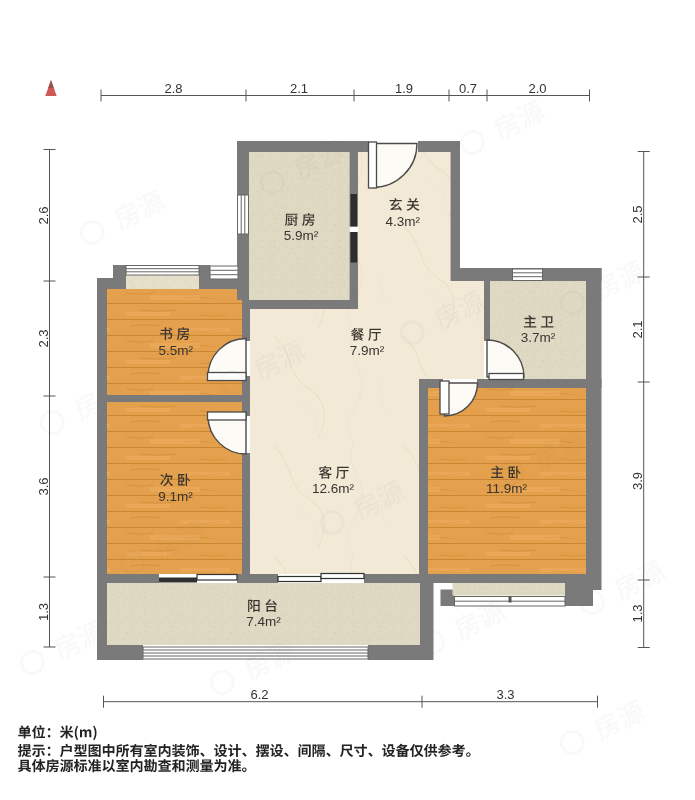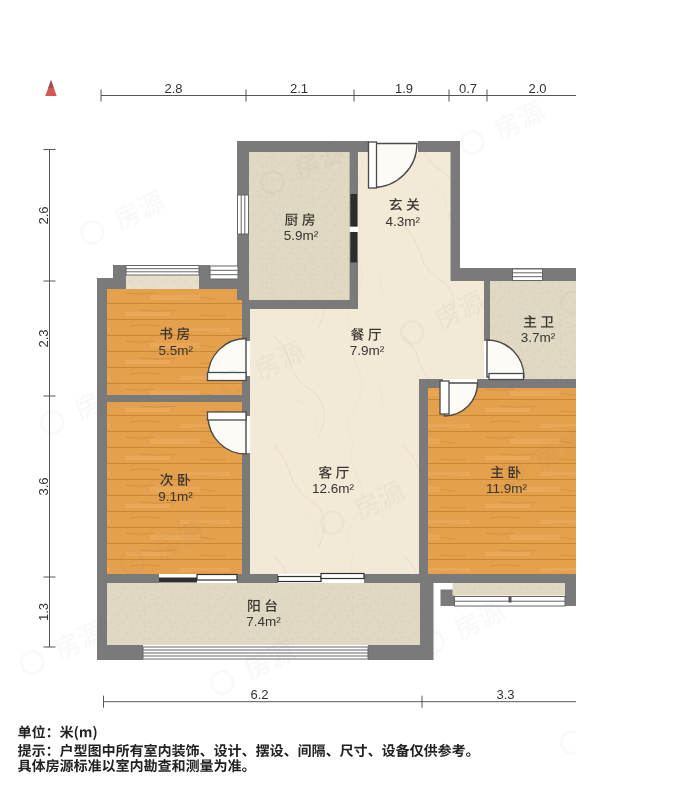--- a/index.html
+++ b/index.html
@@ -1,16 +1,16 @@
 <!DOCTYPE html>
 <html><head>
 <meta charset="utf-8">
 <style>
 html,body{margin:0;padding:0;background:#fff;}
-#wrap{width:576px;height:800px;position:relative;overflow:hidden;background:#fff;}
+#wrap{width:695px;height:800px;position:relative;overflow:hidden;background:#fff;}
 svg{display:block;}
 text{font-family:"Liberation Sans",sans-serif;}
 </style>
 </head>
 <body>
 
 <div id="wrap">
 <svg width="695" height="800" viewBox="0 0 695 800" xmlns="http://www.w3.org/2000/svg">
 <defs>
 <pattern id="spk" width="13" height="17" patternUnits="userSpaceOnUse">

